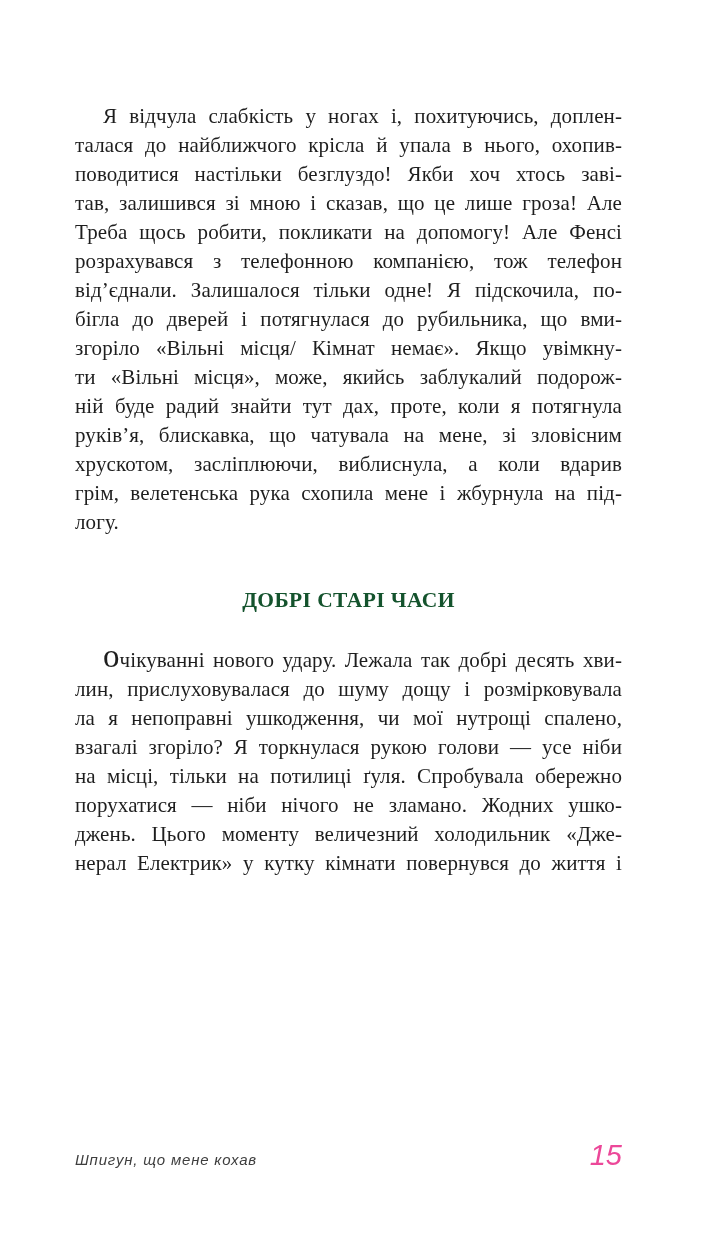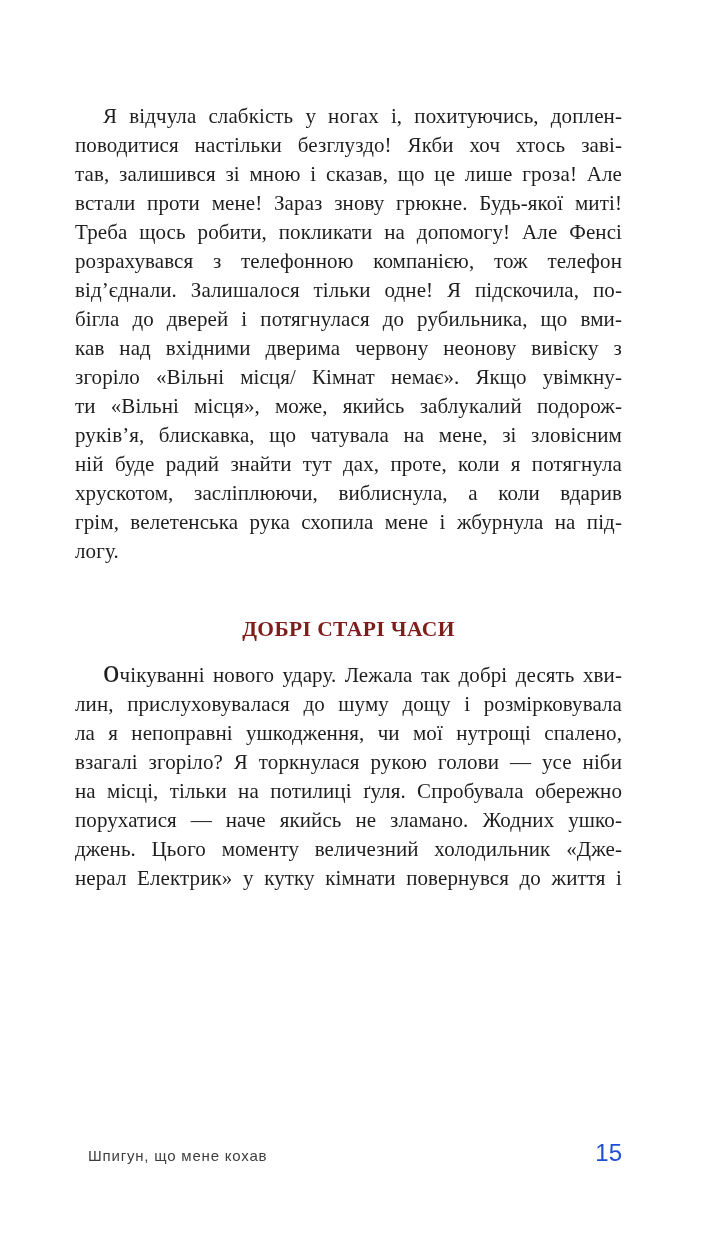--- a/index.html
+++ b/index.html
@@ -33,91 +33,91 @@
   
   .para-1 .textline:last-of-type { text-align-last: left; }
   
   .para-2 .textline:first-of-type::first-letter {
     font-size: 33px;
     line-height: 0;
   }
 
   .chapter-heading {
     margin-top: 49px;
-    margin-bottom: 17px;
+    margin-bottom: 31px;
     font-size: 21.5px;
     line-height: 29px;
     font-weight: bold;
     text-align: center;
     letter-spacing: 0.4px;
-    color: #7f1d1d;
+    color: #14532d;
   }
 
   .page-footer {
     position: absolute;
-    left: 88px;
+    left: 75px;
     right: 87px;
     top: 1141px;
     display: flex;
     justify-content: space-between;
     align-items: baseline;
     font-family: "Liberation Sans", "DejaVu Sans", sans-serif;
+    font-style: italic;
   }
   .book-title {
     font-size: 15px;
     line-height: 1.15;
     color: #3e3e3e;
     letter-spacing: 0.8px;
     font-weight: 400;
   }
   .page-number {
-    font-size: 24px;
+    font-size: 29px;
     line-height: 1;
-    color: #1d4ed8;
+    color: #ec4899;
     font-weight: 400;
     text-align: right;
   }
 </style>
 </head>
 <body>
 
 <div class="page">
 
   <main class="text-column">
 
     <section class="para para-1">
 
         <div class="textline">Я відчула слабкість у ногах і, похитуючись, доплен-</div>
 
+        <div class="textline">талася до найближчого крісла й упала в нього, охопив-</div>
 
 
         <div class="textline">поводитися настільки безглуздо! Якби хоч хтось заві-</div>
 
         <div class="textline">тав, залишився зі мною і сказав, що це лише гроза! Але</div>
 
 
-        <div class="textline">встали проти мене! Зараз знову грюкне. Будь-якої миті!</div>
 
         <div class="textline">Треба щось робити, покликати на допомогу! Але Фенсі</div>
 
         <div class="textline">розрахувався з телефонною компанією, тож телефон</div>
 
         <div class="textline">від’єднали. Залишалося тільки одне! Я підскочила, по-</div>
 
         <div class="textline">бігла до дверей і потягнулася до рубильника, що вми-</div>
 
-        <div class="textline">кав над вхідними дверима червону неонову вивіску з</div>
 
         <div class="textline">згоріло «Вільні місця/ Кімнат немає». Якщо увімкну-</div>
 
         <div class="textline">ти «Вільні місця», може, якийсь заблукалий подорож-</div>
 
+        <div class="textline">ній буде радий знайти тут дах, проте, коли я потягнула</div>
+
         <div class="textline">руків’я, блискавка, що чатувала на мене, зі зловісним</div>
-
-        <div class="textline">ній буде радий знайти тут дах, проте, коли я потягнула</div>
 
         <div class="textline">хрускотом, засліплюючи, виблиснула, а коли вдарив</div>
 
         <div class="textline">грім, велетенська рука схопила мене і жбурнула на під-</div>
 
         <div class="textline">логу.</div>
       </section>
 
     <h2 class="chapter-heading">ДОБРІ СТАРІ ЧАСИ</h2>
 
@@ -130,21 +130,21 @@
         <div class="textline">лин, прислуховувалася до шуму дощу і розмірковувала</div>
 
 
         <div class="textline">ла я непоправні ушкодження, чи мої нутрощі спалено,</div>
 
 
         <div class="textline">взагалі згоріло? Я торкнулася рукою голови — усе ніби</div>
 
         <div class="textline">на місці, тільки на потилиці ґуля. Спробувала обережно</div>
 
-        <div class="textline">порухатися — наче якийсь не зламано. Жодних ушко-</div>
+        <div class="textline">порухатися — ніби нічого не зламано. Жодних ушко-</div>
 
         <div class="textline">джень. Цього моменту величезний холодильник «Дже-</div>
 
         <div class="textline">нерал Електрик» у кутку кімнати повернувся до життя і</div>
       </section>
 
   </main>
 
   <footer class="page-footer">
     <span class="book-title">Шпигун, що мене кохав</span>

